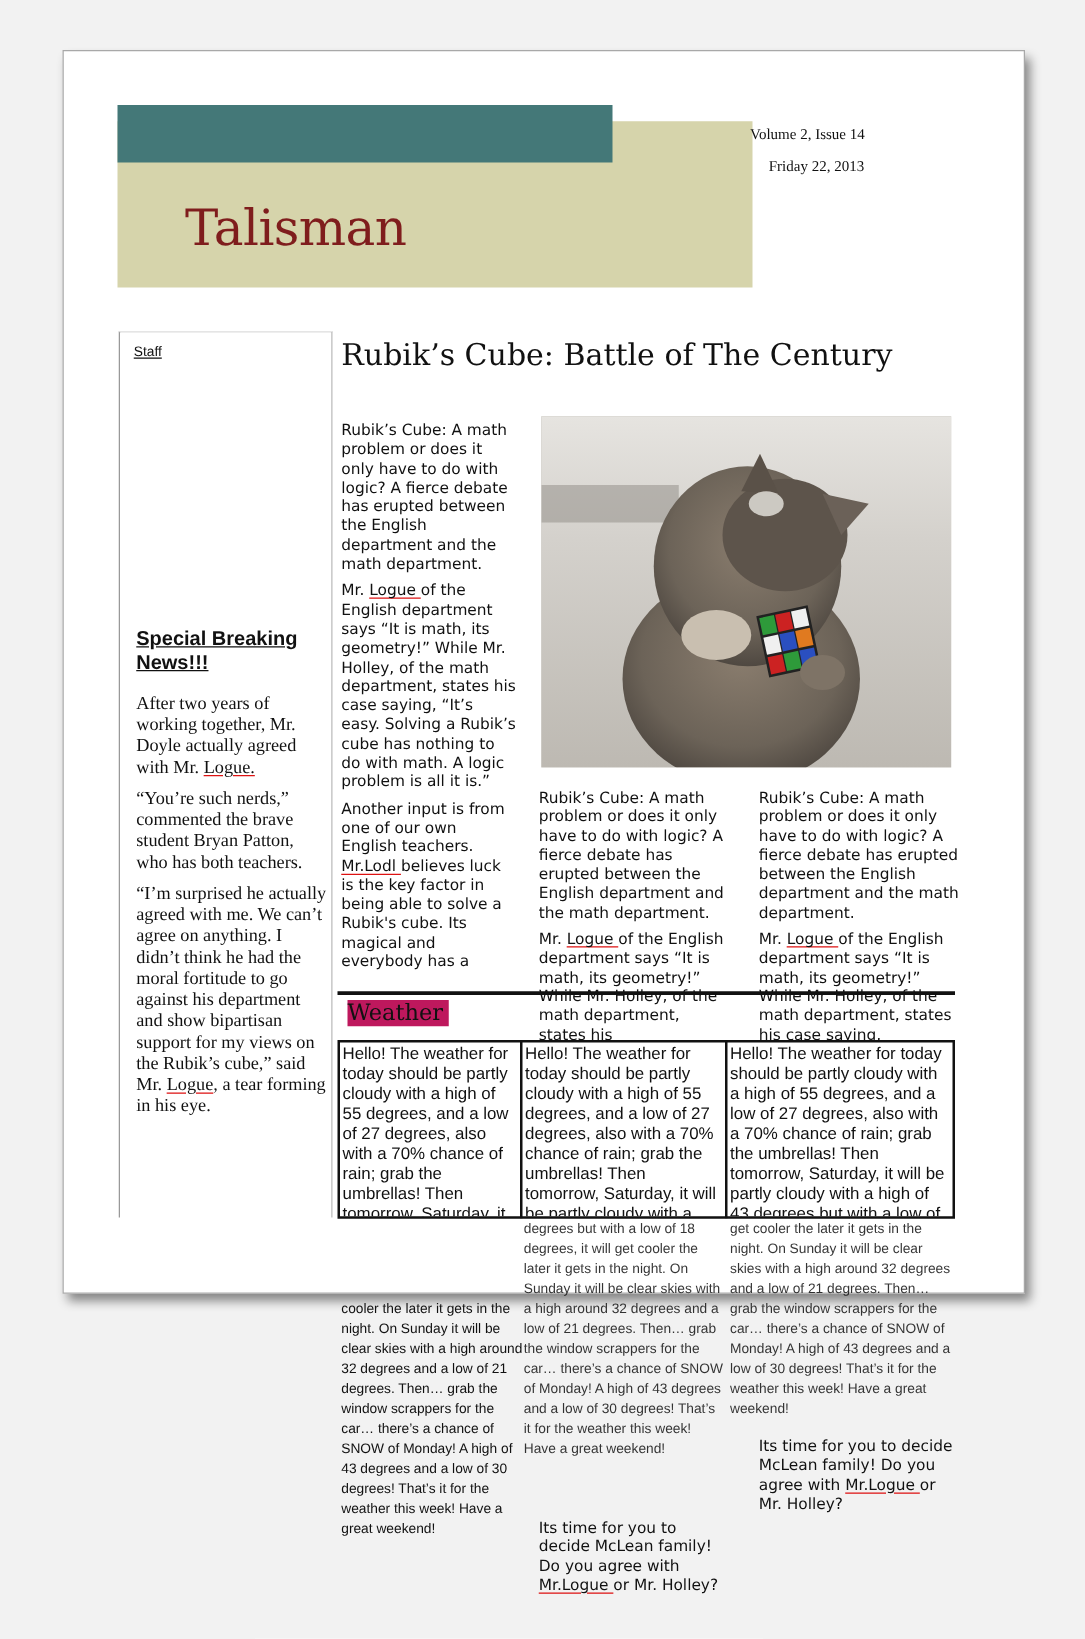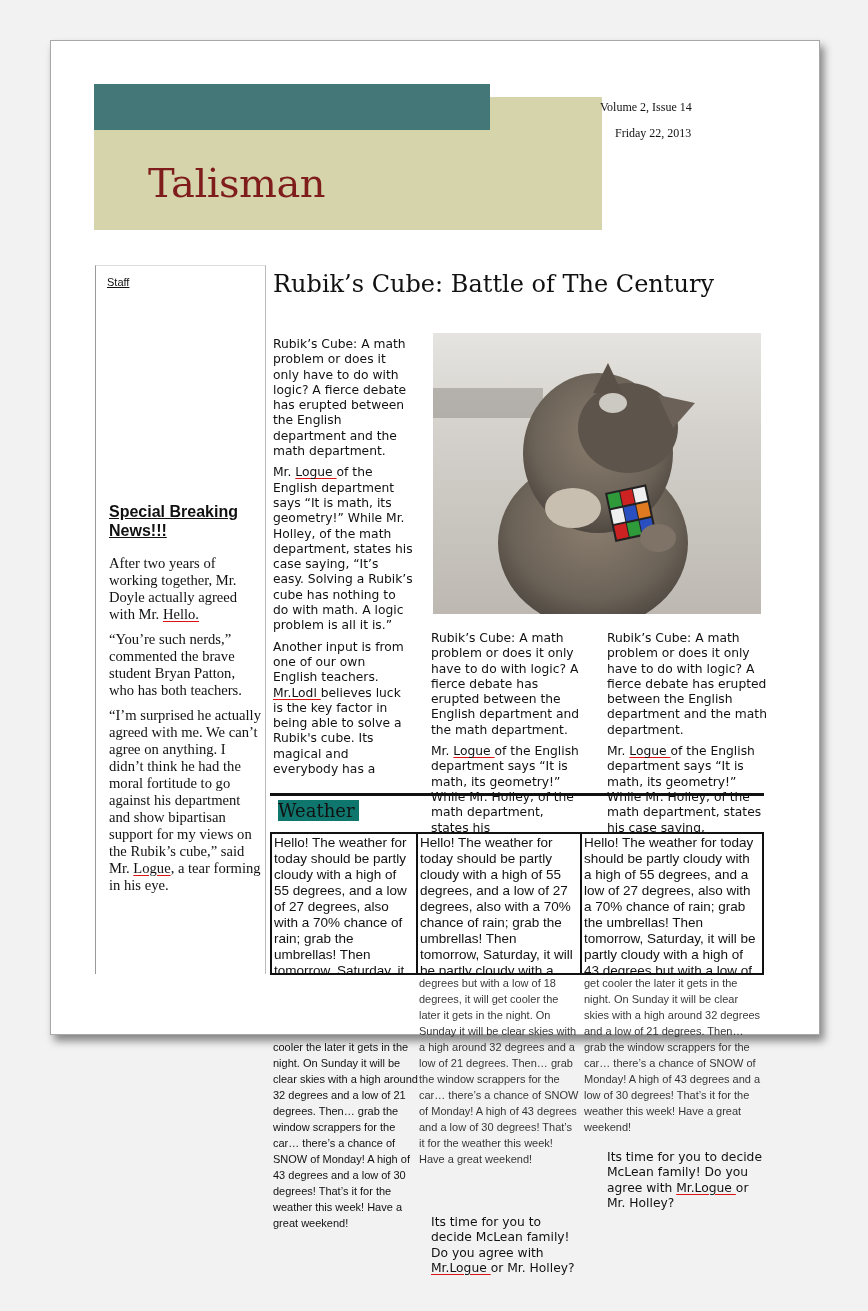--- a/index.html
+++ b/index.html
@@ -18,21 +18,21 @@
   .side-text p{margin:0 0 8px 0;}
   .u{text-decoration:underline;text-decoration-color:#d11;text-underline-offset:2px;}
   .headline{left:273px;top:270px;font-family:"DejaVu Serif",serif;font-size:24px;color:#111;}
   .col{font-family:"DejaVu Sans",sans-serif;font-size:12.3px;line-height:15.3px;color:#111;}
   .col p{margin:0 0 6px 0;}
   .col1{left:273px;top:337px;width:140px;}
   .col2{left:431px;top:631px;width:150px;}
   .col3{left:607px;top:631px;width:160px;}
   .photo{left:433px;top:333px;width:328px;height:281px;overflow:hidden;background:#c9c6c0;}
   .rule{left:270px;top:793px;width:494px;height:3px;background:#111;}
-  .weather-title{left:278px;top:800px;font-family:"DejaVu Serif",serif;font-size:18px;color:#111;background:#0f766e;padding-right:4px;}
+  .weather-title{left:278px;top:800px;font-family:"DejaVu Serif",serif;font-size:18px;color:#111;background:#be185d;padding-right:4px;}
   .wbox{background:#fff;border:2px solid #111;font-family:"Liberation Sans",sans-serif;font-size:13.5px;line-height:16px;color:#111;padding:1px 2px;box-sizing:border-box;overflow:hidden;}
   .wbox1{left:270px;top:832px;width:148px;height:143px;}
   .wbox2{left:416px;top:832px;width:166px;height:143px;}
   .wbox3{left:580px;top:832px;width:184px;height:143px;}
   .overflow{font-family:"Liberation Sans",sans-serif;font-size:11px;line-height:16px;color:#111;}
   .ov1{left:273px;top:1039px;width:150px;}
   .ov2{left:419px;top:975px;width:160px;opacity:0.85;}
   .ov3{left:584px;top:975px;width:180px;opacity:0.85;}
   .tail2{left:431px;top:1215px;width:150px;}
   .tail3{left:607px;top:1150px;width:160px;}
@@ -45,21 +45,21 @@
 <div class="abs banner-tan"></div>
 <div class="abs banner-teal"></div>
 <div class="abs masthead">Talisman</div>
 <div class="abs issue">Volume 2, Issue 14</div>
 <div class="abs date">Friday 22, 2013</div>
 
 <div class="abs sidebar-box"></div>
 <div class="abs staff">Staff</div>
 <div class="abs breaking">Special Breaking News!!!</div>
 <div class="abs side-text">
-  <p><span>After two years of working together, Mr. Doyle actually agreed with Mr. </span><span class="u">Hello.</span></p>
+  <p><span>After two years of working together, Mr. Doyle actually agreed with Mr. </span><span class="u">Logue.</span></p>
   <p>“You’re such nerds,” commented the brave student Bryan Patton, who has both teachers.</p>
   <p><span>“I’m surprised he actually agreed with me. We can’t agree on anything. I didn’t think he had the moral fortitude to go against his department and show bipartisan support for my views on the Rubik’s cube,” said Mr. </span><span class="u">Logue</span><span>, a tear forming in his eye.</span></p>
 </div>
 
 <div class="abs headline">Rubik’s Cube: Battle of The Century</div>
 
 <div class="abs col col1">
   <p>Rubik’s Cube: A math problem or does it only have to do with logic? A fierce debate has erupted between the English department and the math  department.</p>
   <p><span>Mr. </span><span class="u">Logue </span><span>of the English department says “It is math, its geometry!” While Mr. Holley, of the math department, states his case saying, “It’s easy. Solving a Rubik’s cube has nothing to do with math. A logic problem is all it is.”</span></p>
   <p><span>Another input is from one of our own English teachers. </span><span class="u">Mr.Lodl </span><span>believes luck is the key factor in being able to solve a Rubik's cube. Its magical and everybody has a</span></p>

